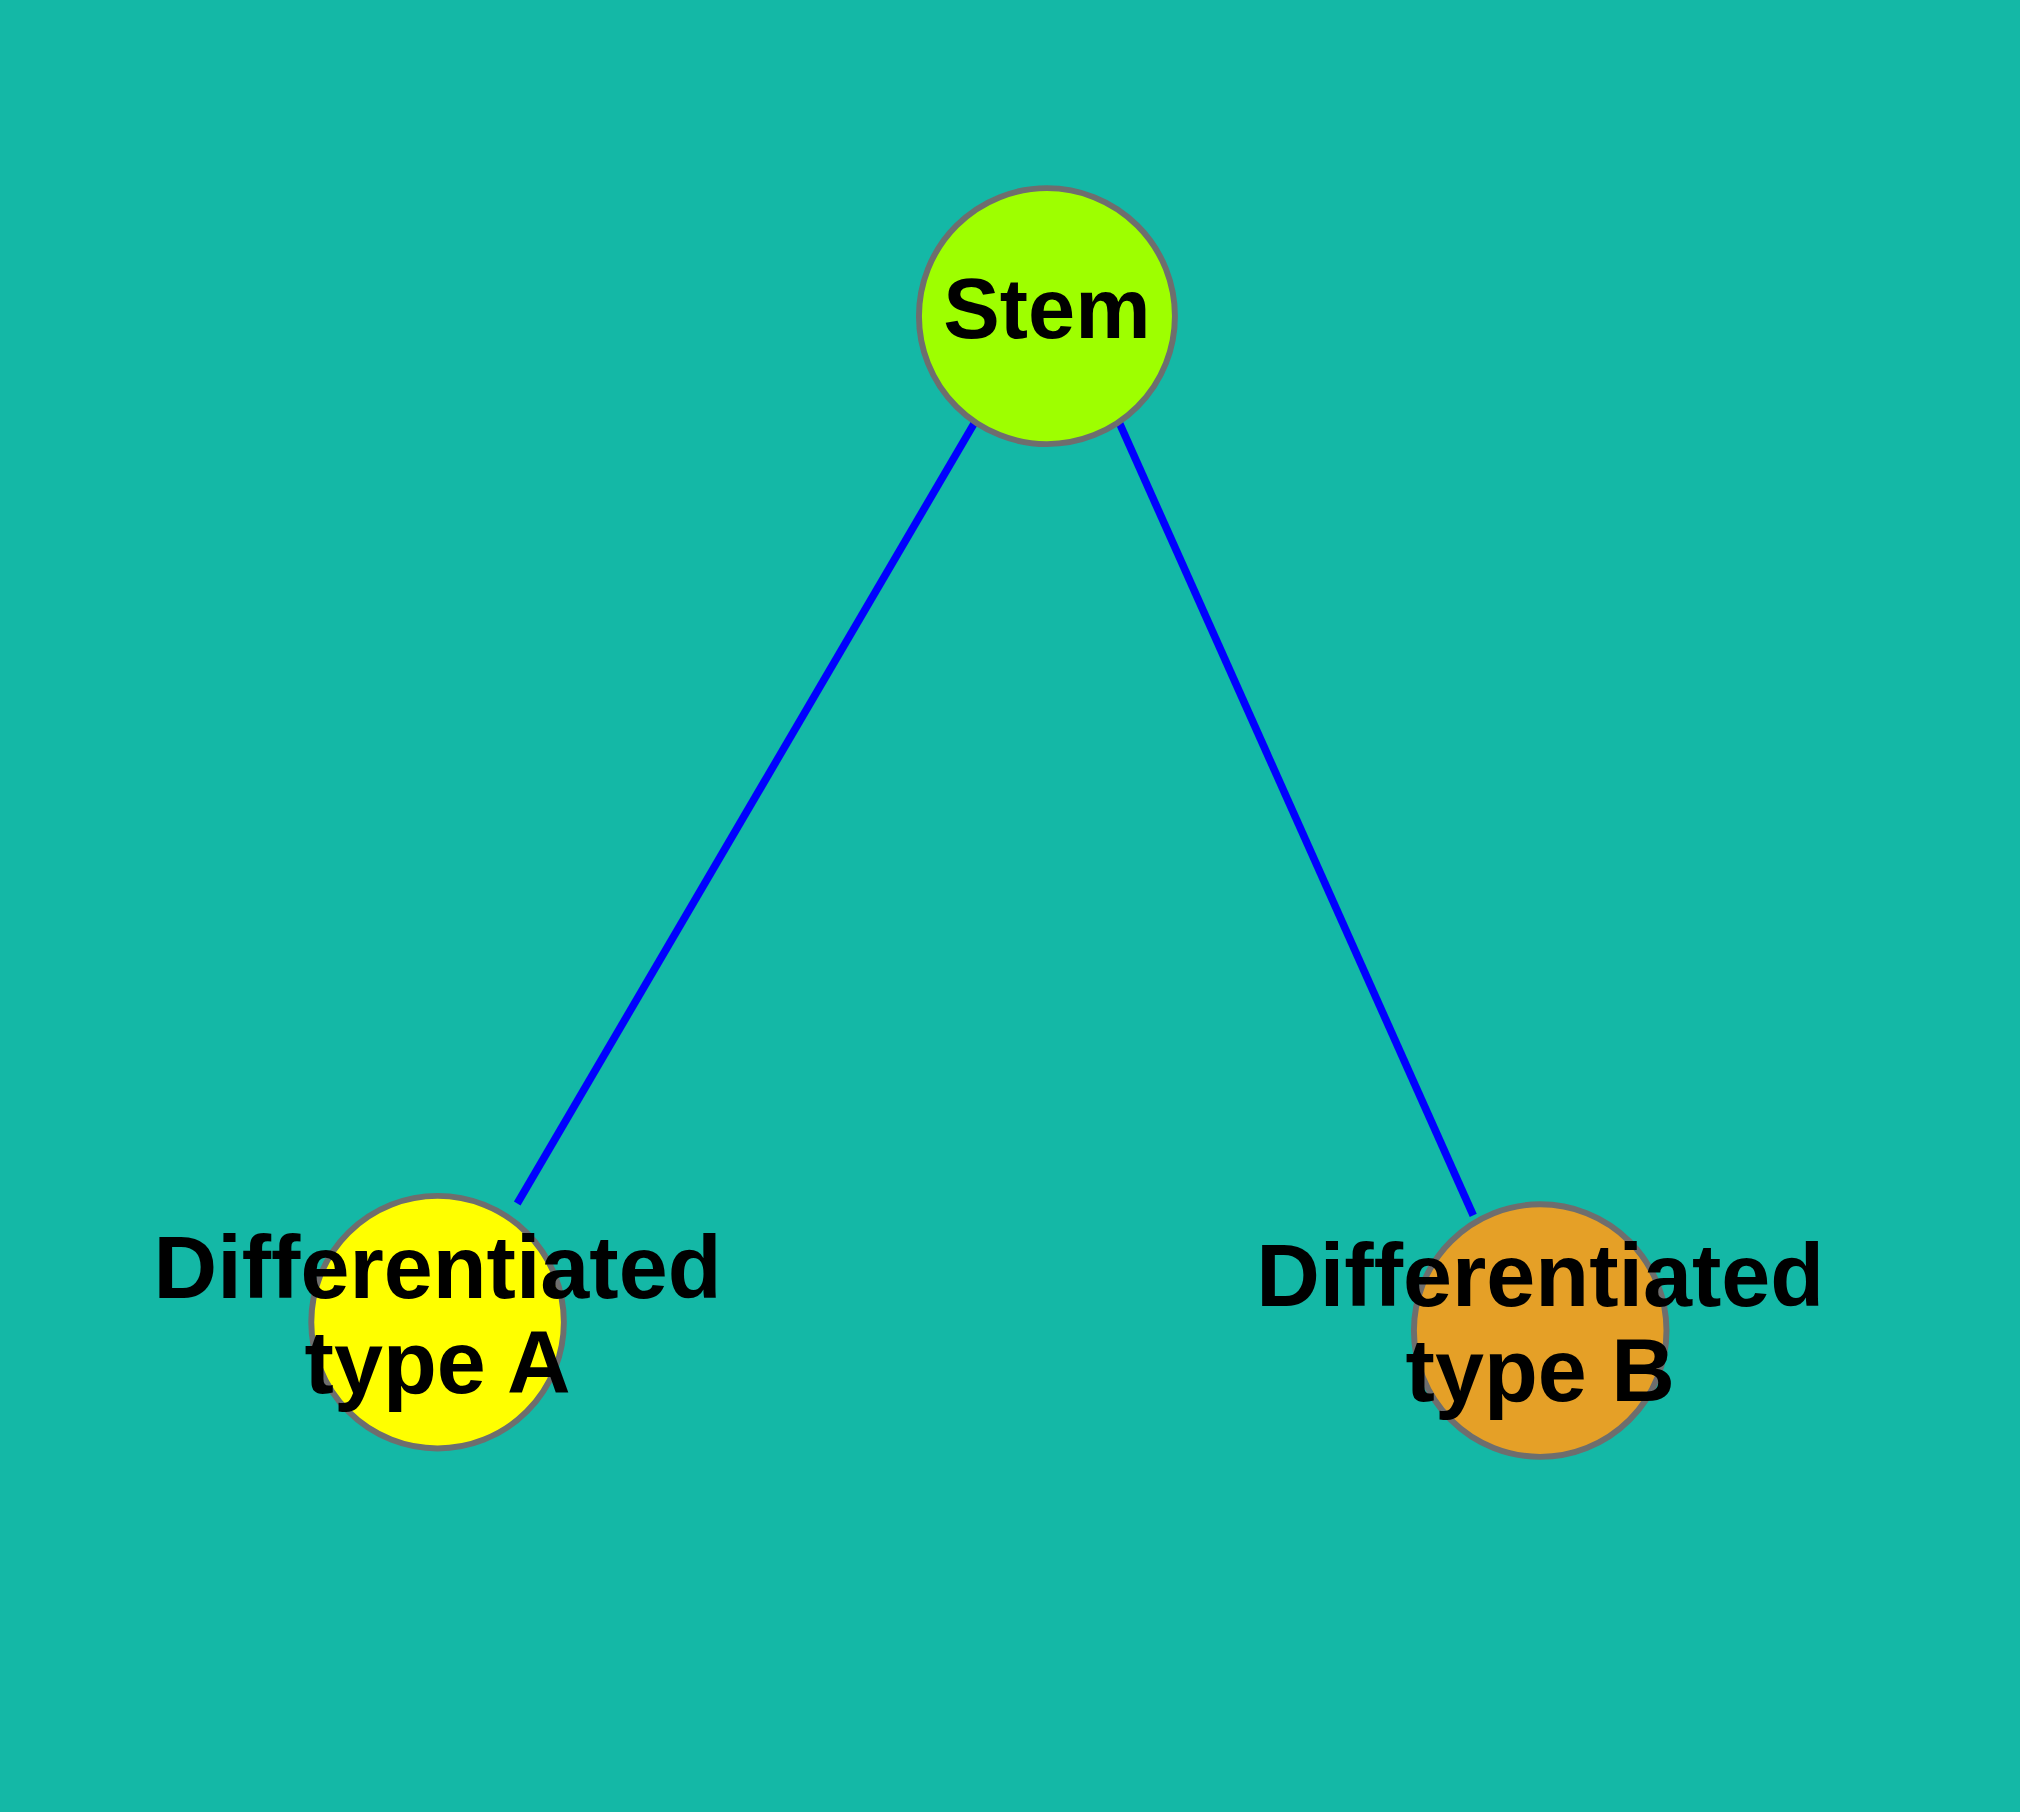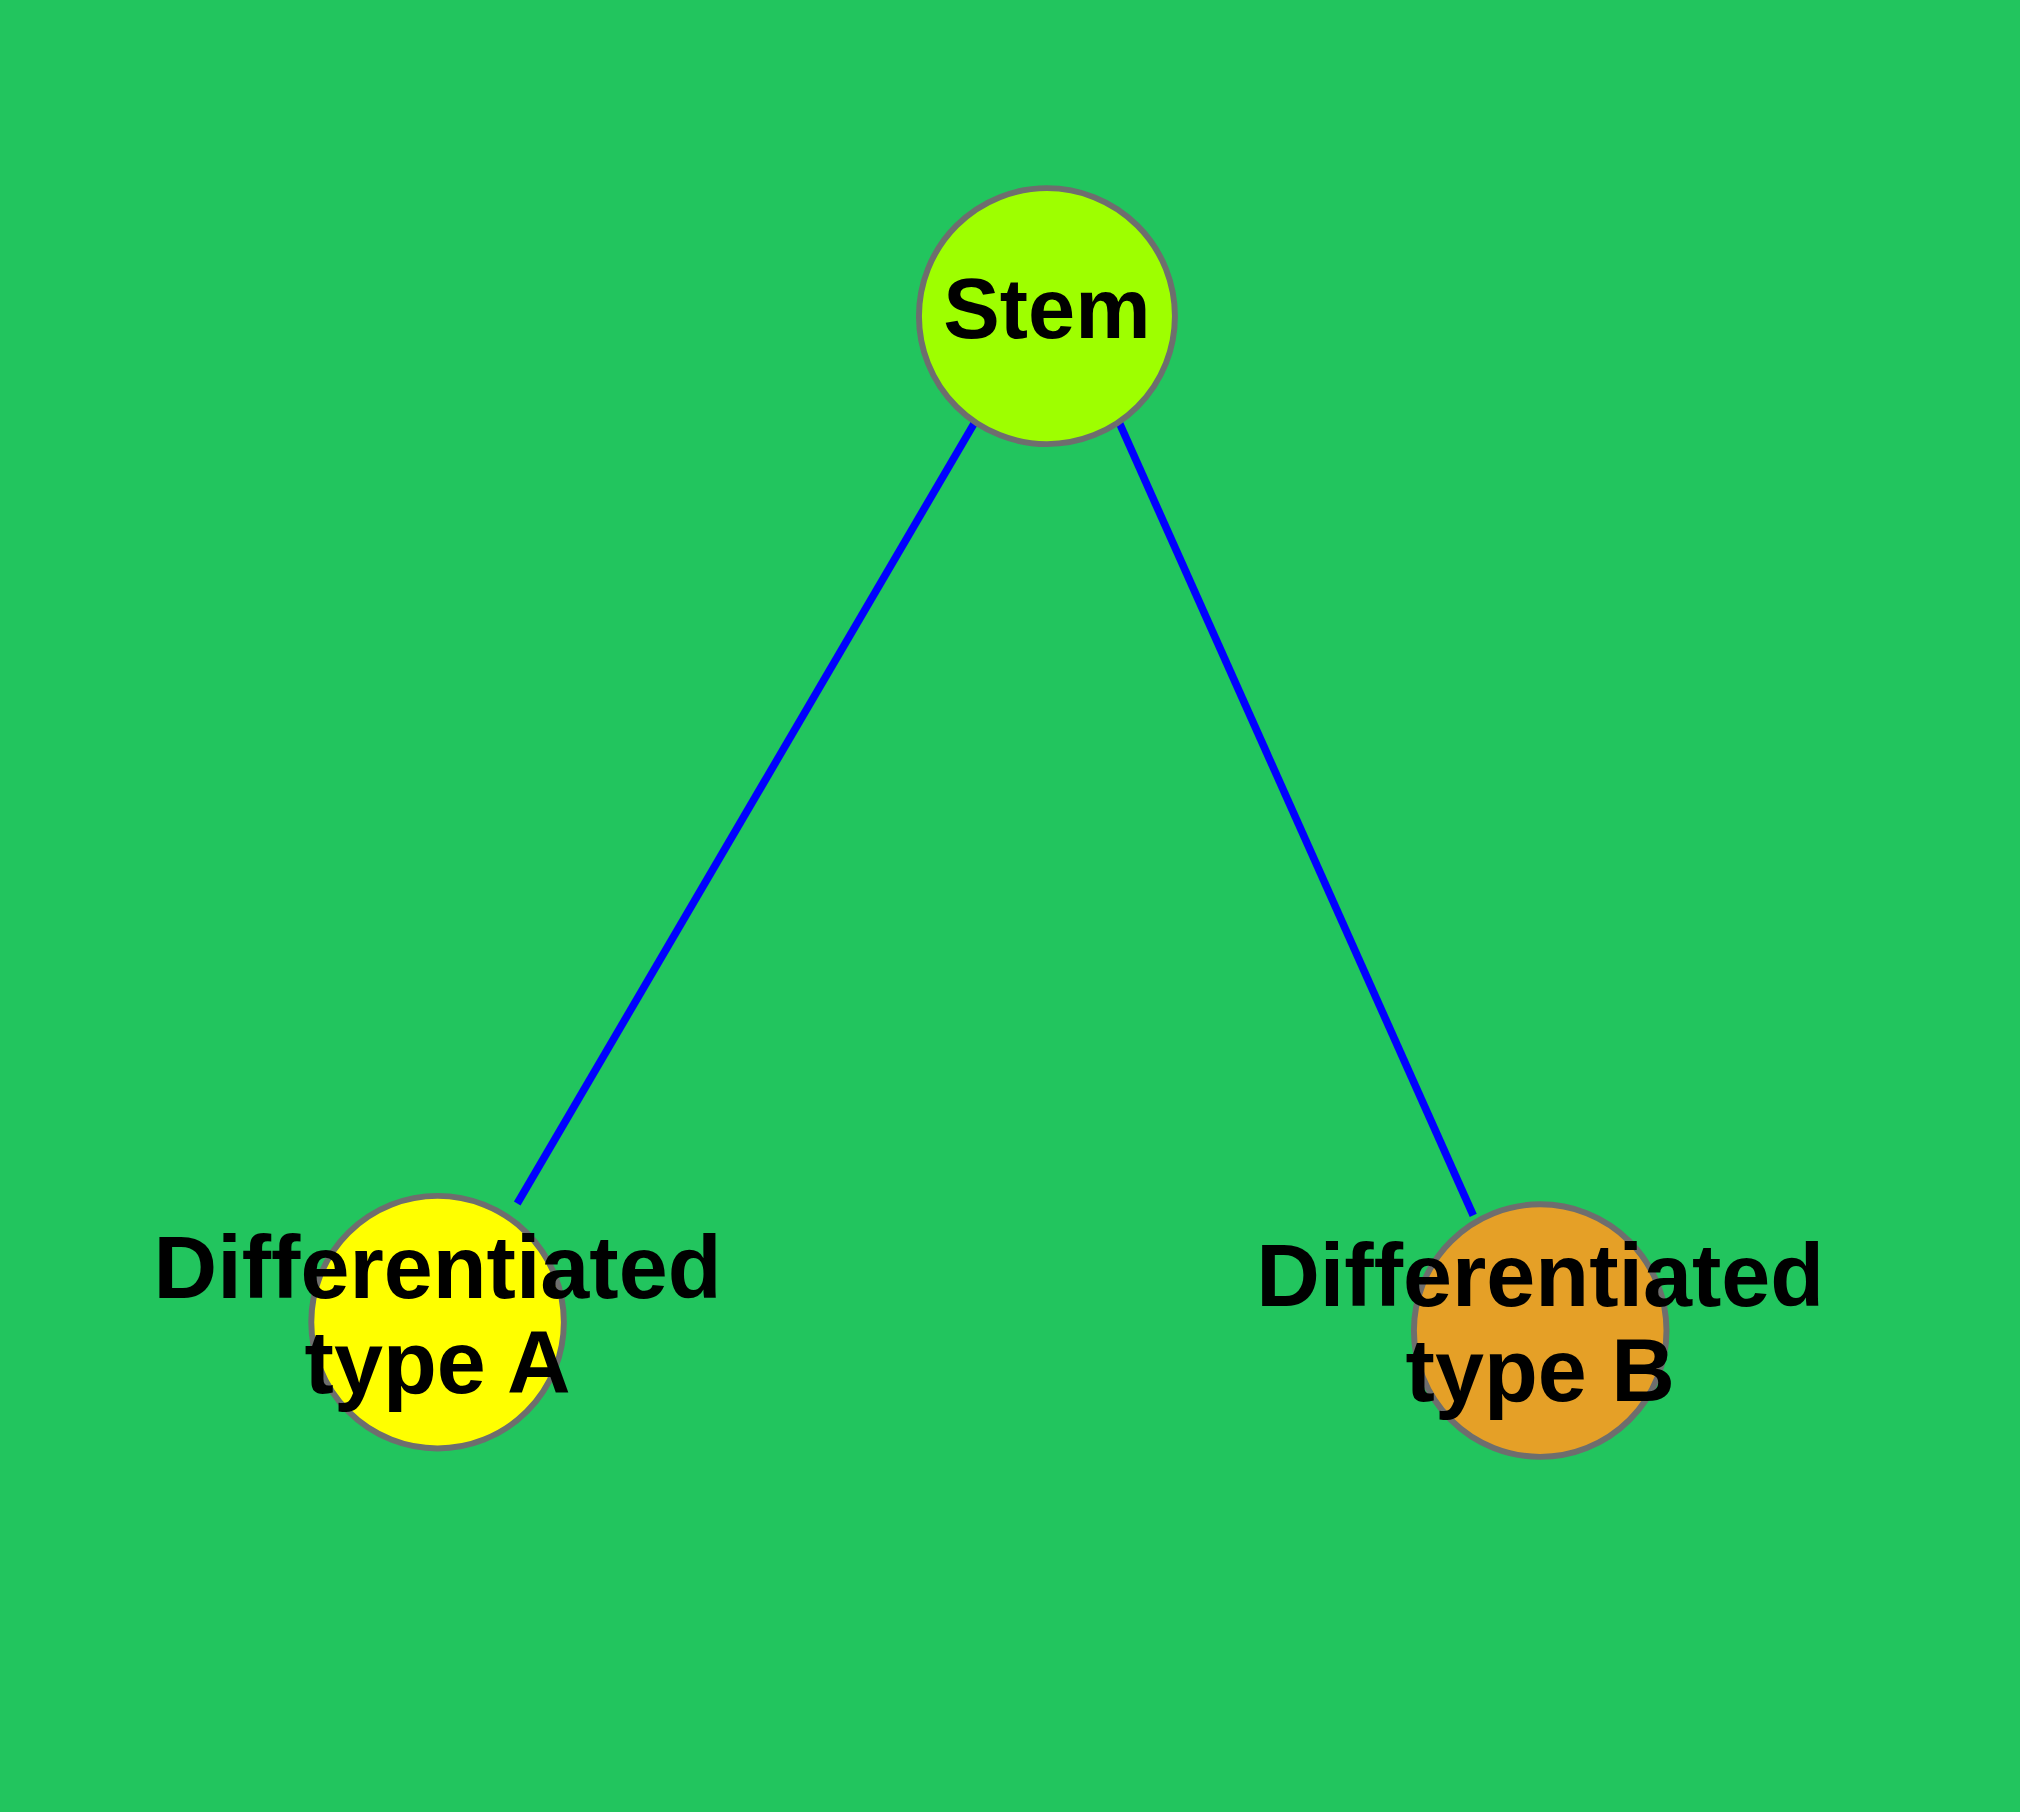--- a/index.html
+++ b/index.html
@@ -45,21 +45,21 @@
   .node-label-root {
     font-size: 100px;
   }
   .node-label-leaf {
     font-size: 104px;
   }
 </style>
 </head>
 <body>
 
-<div id="canvas" style="width: 2021px; height: 1812px; background: #22c55e;">
+<div id="canvas" style="width: 2021px; height: 1812px; background: #14b8a6;">
   <svg id="graph-svg" viewBox="0 0 2384 2138" xmlns="http://www.w3.org/2000/svg" style="width: 2021px; height: 1812px;">
 
     <g>
       <line class="edge-line" x1="1150" y1="498" x2="610" y2="1420" stroke="#0000ff"></line>
       <line class="edge-line" x1="1320" y1="498" x2="1738" y2="1434" stroke="#0000ff"></line>
     </g>
 
     <g>
       <circle class="node-circle" cx="1235" cy="373" r="151" fill="#9eff00" stroke="#6e6e6e"></circle>
       <text class="node-label node-label-root" x="1235" y="373" fill="#000000"><tspan x="1235">Stem</tspan></text>

